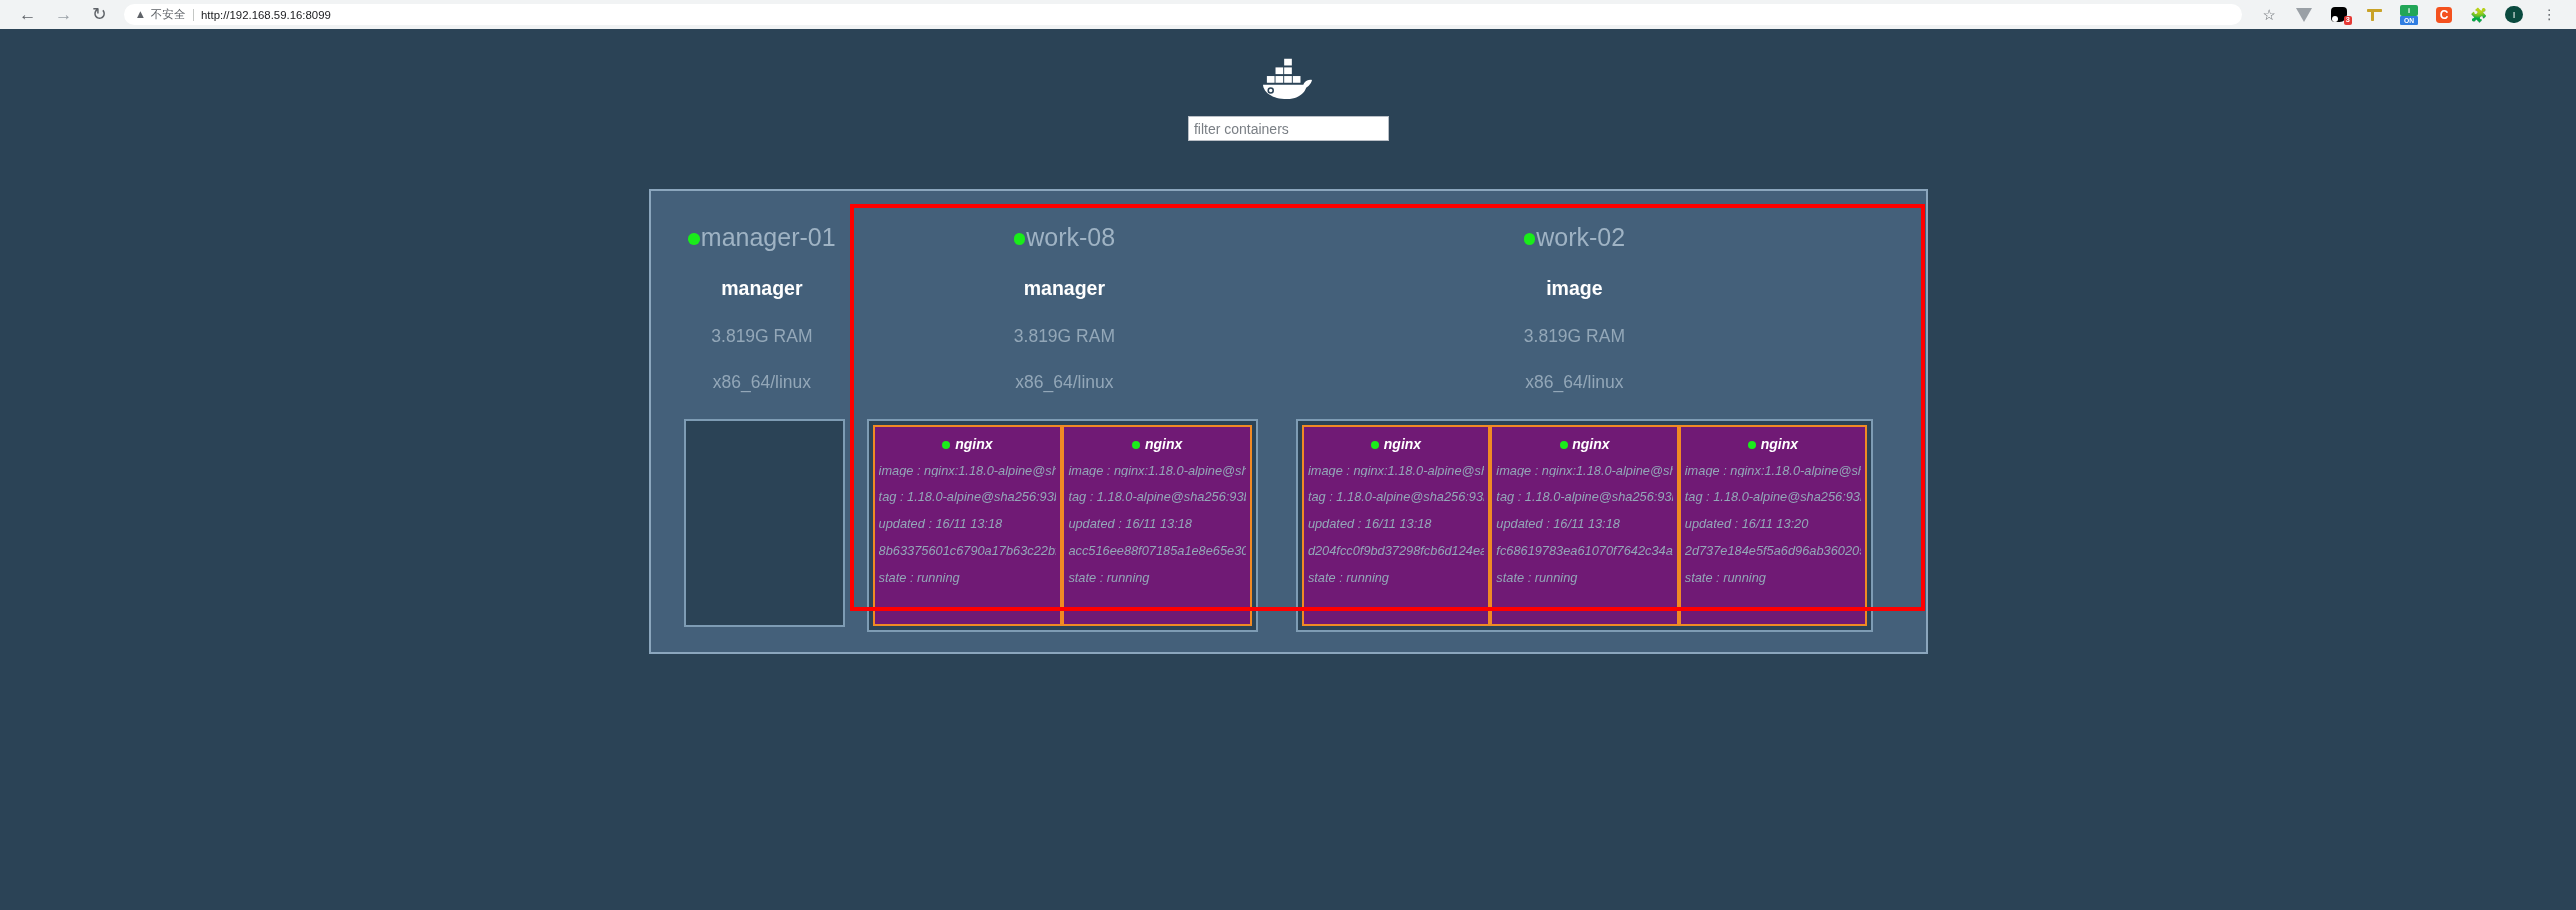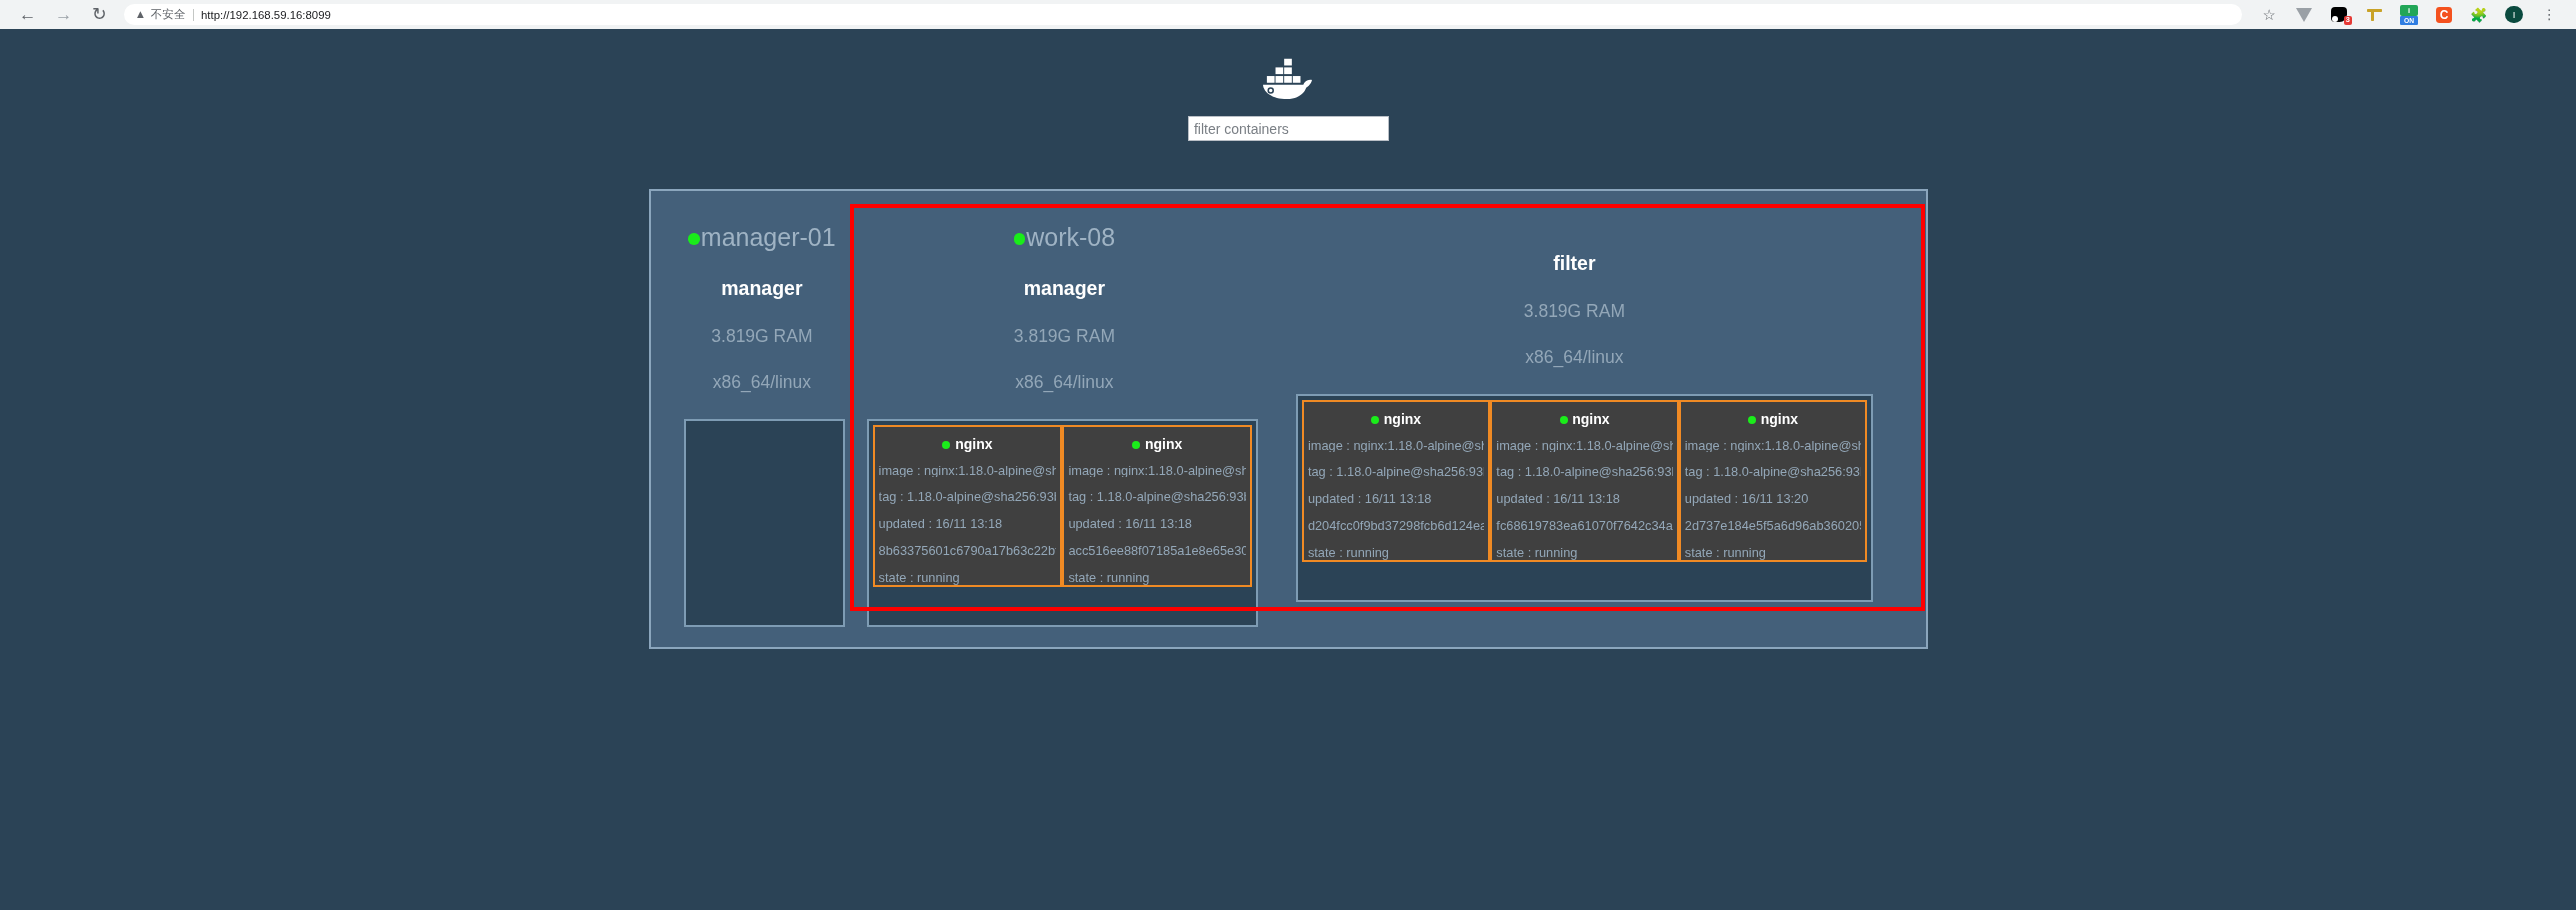--- a/index.html
+++ b/index.html
@@ -256,26 +256,27 @@
     gap: 0;
     min-height: 208px;
   }
   .containers-box.empty { min-height: 208px; }
   .node-manager01 .containers-box { margin-left: 20px; margin-right: 14.8px; }
   .node-work01   .containers-box { margin-left: 6.7px; margin-right: 10.7px; }
   .node-work02   .containers-box { margin-left: 27px; margin-right: 6.7px; }
 
   .ctr-card {
     width: 200px;
-    background: #404040;
+    background: #701a75;
     border: 2px solid #f08a24;
     padding: 10.7px 4px 13.4px 4px;
     text-align: center;
     overflow: hidden;
-    height: 162px;
+    height: 201px;
+    font-style: italic;
   }
   .ctr-title {
     font-size: 14px;
     font-weight: bold;
     color: #ffffff;
     line-height: 1;
     margin-bottom: 13.4px;
     white-space: nowrap;
   }
   .cdot {
@@ -425,21 +426,24 @@
             <div class="ctr-line">tag : 1.18.0-alpine@sha256:93baf2c0e8</div>
             <div class="ctr-line center">updated : 16/11 13:18</div>
             <div class="ctr-line">acc516ee88f07185a1e8e65e303725</div>
             <div class="ctr-line center">state : running</div>
           </div>
         </div>
       </div>
 
       <div class="node node-work02">
         <div class="node-head">
-          <div class="node-role">filter</div>
+          <div class="node-name">
+            <span class="dot"></span><span>work-02</span>
+          </div>
+          <div class="node-role">image</div>
           <div class="node-ram">3.819G RAM</div>
           <div class="node-arch">x86_64/linux</div>
         </div>
         <div class="containers-box">
           <div class="ctr-card">
             <div class="ctr-title">
               <span class="cdot"></span><span>nginx</span>
             </div>
             <div class="ctr-line">image : nginx:1.18.0-alpine@sha256:93baf2</div>
             <div class="ctr-line">tag : 1.18.0-alpine@sha256:93baf2c0e8</div>

